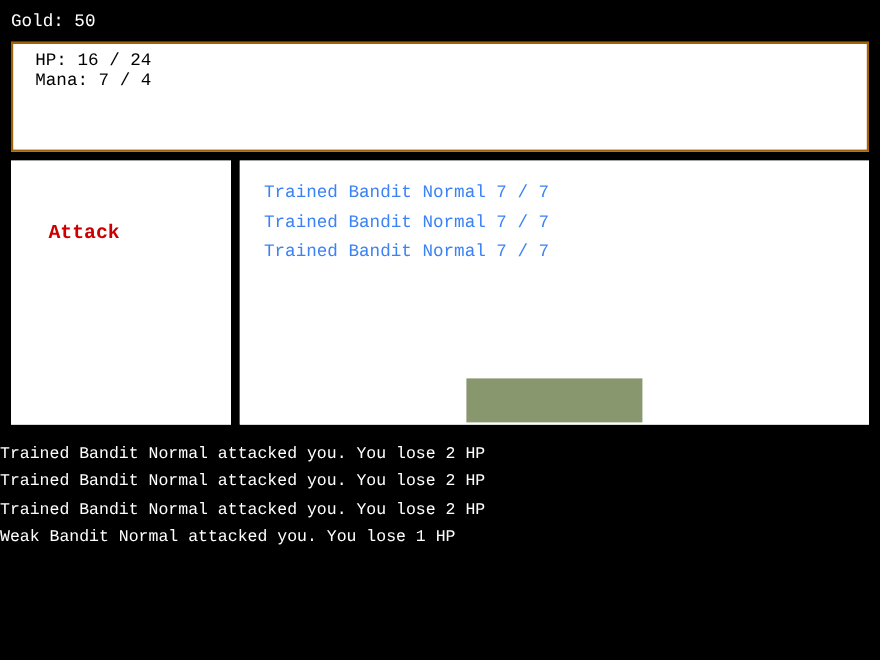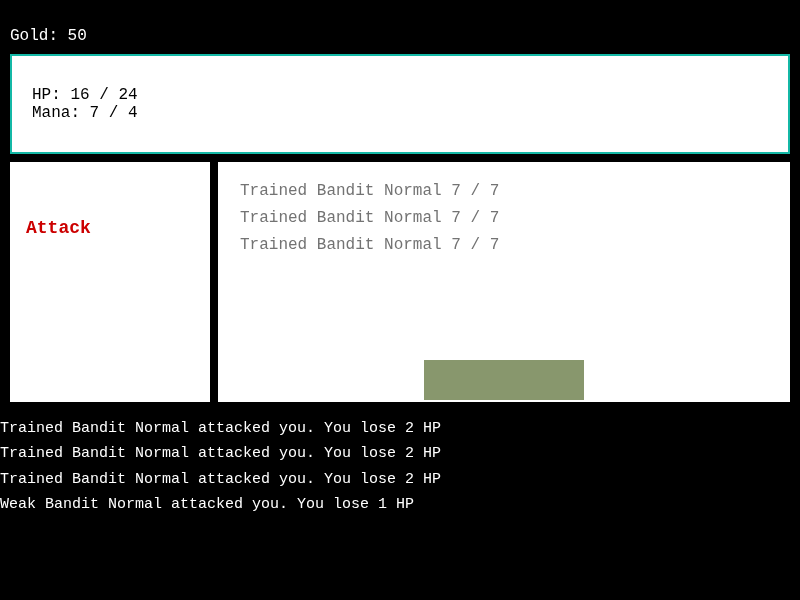--- a/index.html
+++ b/index.html
@@ -12,52 +12,52 @@
       width: 800px;
       height: 600px;
       background-color: #000;
       color: #fff;
       font-family: 'Courier New', Courier, monospace;
       font-size: 16px;
       overflow: hidden;
     }
 
     #top-bar {
-      padding: 24px 10px 4px 10px;
+      padding: 8px 10px 4px 10px;
       line-height: 1.6;
     }
 
     #main-area {
       display: flex;
       flex-direction: column;
       padding: 0 10px;
     }
 
     #info-panel {
       background: #fff;
       color: #000;
-      padding: 30px 20px;
+      padding: 6px 20px;
       margin-bottom: 8px;
       min-height: 100px;
-      border: 2px solid #14b8a6;
+      border: 2px solid #a16207;
     }
 
     #battle-area {
       display: flex;
       flex-direction: row;
       gap: 8px;
       margin-bottom: 8px;
     }
 
     #action-panel {
       background: #fff;
       color: #000;
       width: 200px;
       min-height: 240px;
-      padding: 14px 14px;
+      padding: 14px 32px;
       display: flex;
       flex-direction: column;
       align-items: flex-start;
       justify-content: flex-start;
       border: 2px solid #fff;
       flex-shrink: 0;
     }
 
     #attack-button {
       color: #c00;
@@ -88,21 +88,21 @@
       transform: translateX(-50%);
       width: 160px;
       height: 40px;
       background: #556b2f;
       opacity: 0.7;
     }
 
     .enemy-row {
       font-family: 'Courier New', Courier, monospace;
       font-size: 16px;
-      color: #737373;
+      color: #3b82f6;
       line-height: 1.7;
       white-space: nowrap;
     }
 
     #log-area {
       padding: 6px 0;
       color: #fff;
       font-family: 'Courier New', Courier, monospace;
       font-size: 15px;
       line-height: 1.7;

